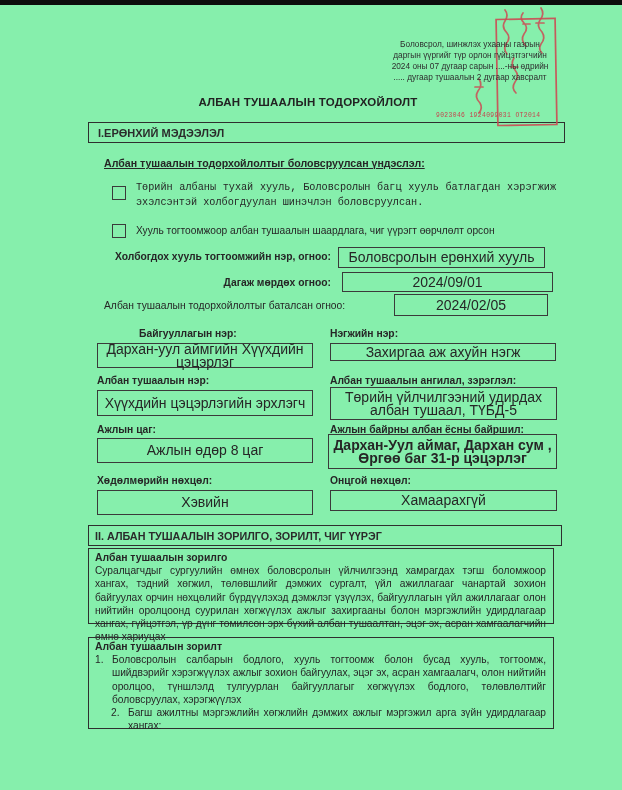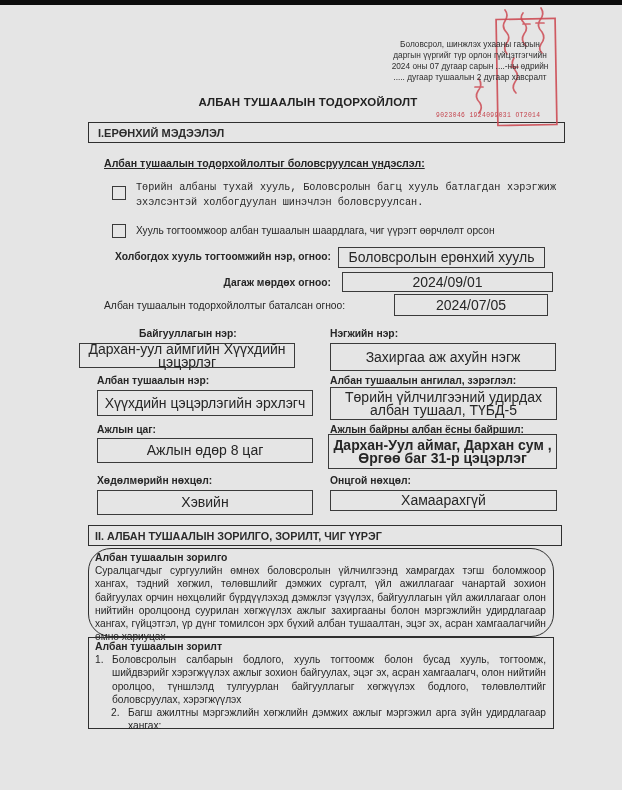--- a/index.html
+++ b/index.html
@@ -1,18 +1,18 @@
 <!DOCTYPE html>
 <html><head>
 <meta charset="utf-8">
 <style>
   html,body{margin:0;padding:0;background:#ffffff;}
   .doc{
     position:relative;width:622px;height:790px;overflow:hidden;
-    background:#e5e5e5;
+    background:#86efac;
     font-family:"Liberation Sans", sans-serif;
     color:#2b2b2b;
     -webkit-font-smoothing:antialiased;
   }
   .abs{position:absolute;}
   .black-bar{left:0;top:0;width:622px;height:5px;background:#0d0d0d;}
   .note{
     left:390px;top:39px;width:160px;text-align:center;
     font-size:8.3px;line-height:11px;color:#2e2e2e;z-index:3;
   }
@@ -95,45 +95,45 @@
   <div class="abs checkbox" style="left:112px;top:224px;"></div>
   <div class="abs cbtext" style="left:136px;top:224px;width:420px;text-align:left;">Хууль тогтоомжоор албан тушаалын шаардлага, чиг үүрэгт өөрчлөлт орсон</div>
 
   <div class="abs lbl" style="left:88px;top:251px;width:243px;text-align:right;">Холбогдох хууль тогтоомжийн нэр, огноо:</div>
   <div class="abs vbox" style="left:338px;top:247px;width:207px;height:21px;">Боловсролын ерөнхий хууль</div>
 
   <div class="abs lbl" style="left:88px;top:277px;width:243px;text-align:right;">Дагаж мөрдөх огноо:</div>
   <div class="abs vbox" style="left:334px;top:272px;width:211px;height:20px;margin-left:8px;">2024/09/01</div>
 
   <div class="abs lbl-reg" style="left:104px;top:300px;text-align:right;">Албан тушаалын тодорхойлолтыг баталсан огноо:</div>
-  <div class="abs vbox" style="left:394px;top:294px;width:154px;height:22px;">2024/07/05</div>
+  <div class="abs vbox" style="left:394px;top:294px;width:154px;height:22px;">2024/02/05</div>
 
   <div class="abs lbl" style="left:100px;top:328px;margin-left:39px;">Байгууллагын нэр:</div>
   <div class="abs lbl" style="left:330px;top:328px;">Нэгжийн нэр:</div>
-  <div class="abs vbox" style="left:79px;top:343px;width:216px;height:25px;">Дархан-уул аймгийн Хүүхдийн цэцэрлэг</div>
-  <div class="abs vbox" style="left:330px;top:343px;width:226px;height:28px;">Захиргаа аж ахуйн нэгж</div>
+  <div class="abs vbox" style="left:97px;top:343px;width:216px;height:25px;">Дархан-уул аймгийн Хүүхдийн цэцэрлэг</div>
+  <div class="abs vbox" style="left:330px;top:343px;width:226px;height:18px;">Захиргаа аж ахуйн нэгж</div>
 
   <div class="abs lbl" style="left:97px;top:375px;">Албан тушаалын нэр:</div>
   <div class="abs lbl" style="left:330px;top:375px;">Албан тушаалын ангилал, зэрэглэл:</div>
   <div class="abs vbox" style="left:97px;top:390px;width:216px;height:26px;">Хүүхдийн цэцэрлэгийн эрхлэгч</div>
   <div class="abs vbox" style="left:330px;top:387px;width:227px;height:33px;">Төрийн үйлчилгээний удирдах албан тушаал, ТҮБД-5</div>
 
   <div class="abs lbl" style="left:97px;top:424px;">Ажлын цаг:</div>
   <div class="abs lbl" style="left:330px;top:424px;">Ажлын байрны албан ёсны байршил:</div>
   <div class="abs vbox" style="left:97px;top:438px;width:216px;height:25px;">Ажлын өдөр 8 цаг</div>
   <div class="abs vbox bold" style="left:328px;top:434px;width:229px;height:35px;">Дархан-Уул аймаг, Дархан сум , Өргөө баг 31-р цэцэрлэг</div>
 
   <div class="abs lbl" style="left:97px;top:475px;">Хөдөлмөрийн нөхцөл:</div>
   <div class="abs lbl" style="left:330px;top:475px;">Онцгой нөхцөл:</div>
   <div class="abs vbox" style="left:97px;top:490px;width:216px;height:25px;">Хэвийн</div>
   <div class="abs vbox" style="left:330px;top:490px;width:227px;height:21px;">Хамаарахгүй</div>
 
   <div class="abs secbox sec2-header">II. АЛБАН ТУШААЛЫН ЗОРИЛГО, ЗОРИЛТ, ЧИГ ҮҮРЭГ</div>
 
-  <div class="abs bigbox" style="top:548px;height:89px;border-radius:23px;">
+  <div class="abs bigbox" style="top:548px;height:76px;">
     <div class="head">Албан тушаалын зорилго</div>
     <div class="jtext">Суралцагчдыг сургуулийн өмнөх боловсролын үйлчилгээнд хамрагдах тэгш боломжоор хангах, тэдний хөгжил, төлөвшлийг дэмжих сургалт, үйл ажиллагааг чанартай зохион байгуулах орчин нөхцөлийг бүрдүүлэхэд дэмжлэг үзүүлэх, байгууллагын үйл ажиллагааг олон нийтийн оролцоонд суурилан хөгжүүлэх ажлыг захиргааны болон мэргэжлийн удирдлагаар хангах, гүйцэтгэл, үр дүнг томилсон эрх бүхий албан тушаалтан, эцэг эх, асран хамгаалагчийн өмнө хариуцах</div>
   </div>
 
   <div class="abs bigbox" style="top:637px;height:92px;">
     <div class="head">Албан тушаалын зорилт</div>
     <div class="oli">
       <span class="num">1.</span>
       <span class="otext">Боловсролын салбарын бодлого, хууль тогтоомж болон бусад хууль, тогтоомж, шийдвэрийг хэрэгжүүлэх ажлыг зохион байгуулах, эцэг эх, асран хамгаалагч, олон нийтийн оролцоо, түншлэлд тулгуурлан байгууллагыг хөгжүүлэх бодлого, төлөвлөлтийг боловсруулах, хэрэгжүүлэх</span>
     </div>

